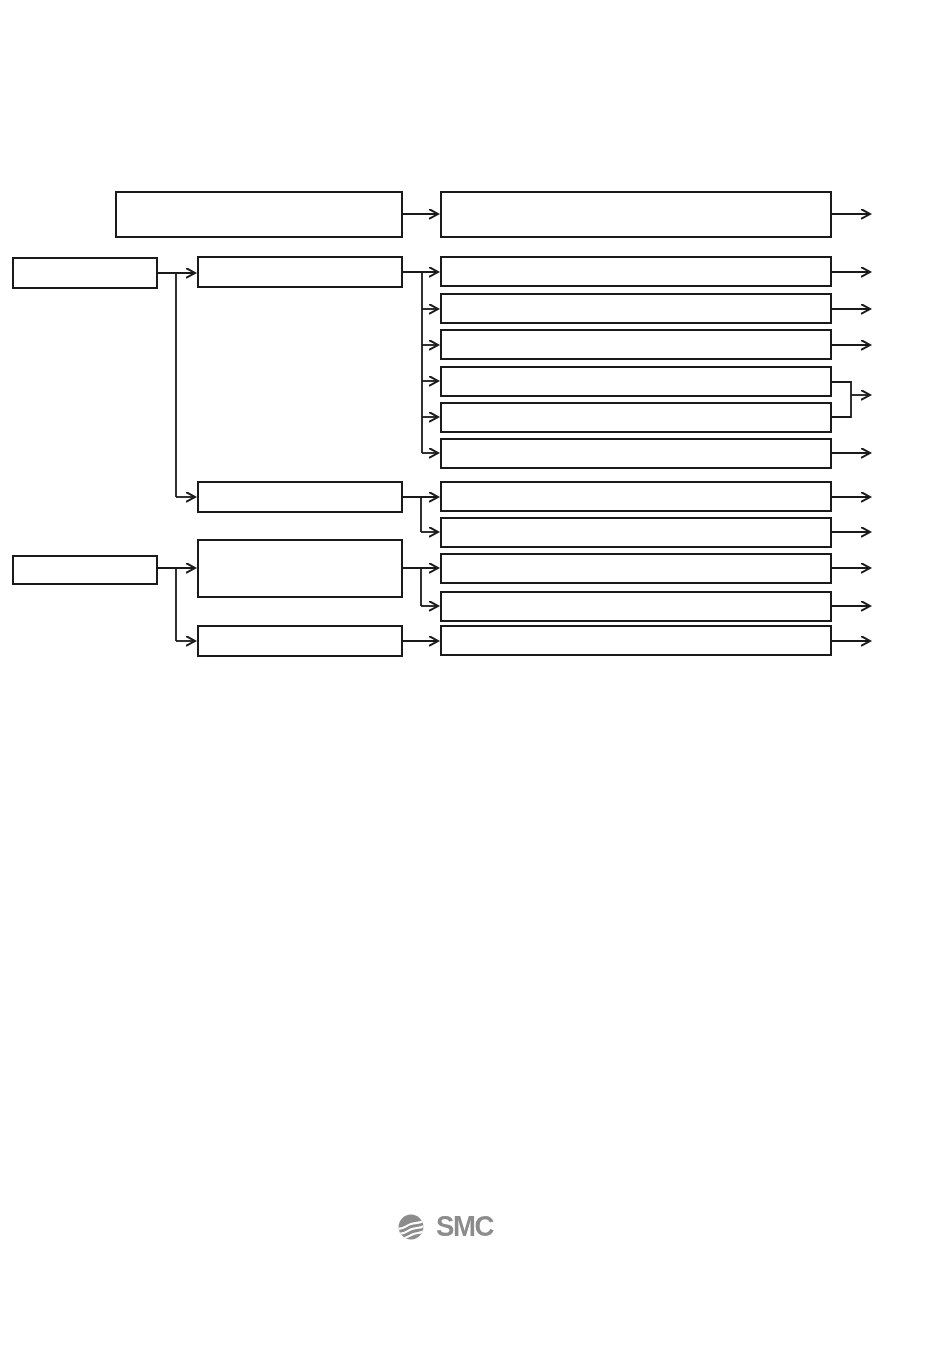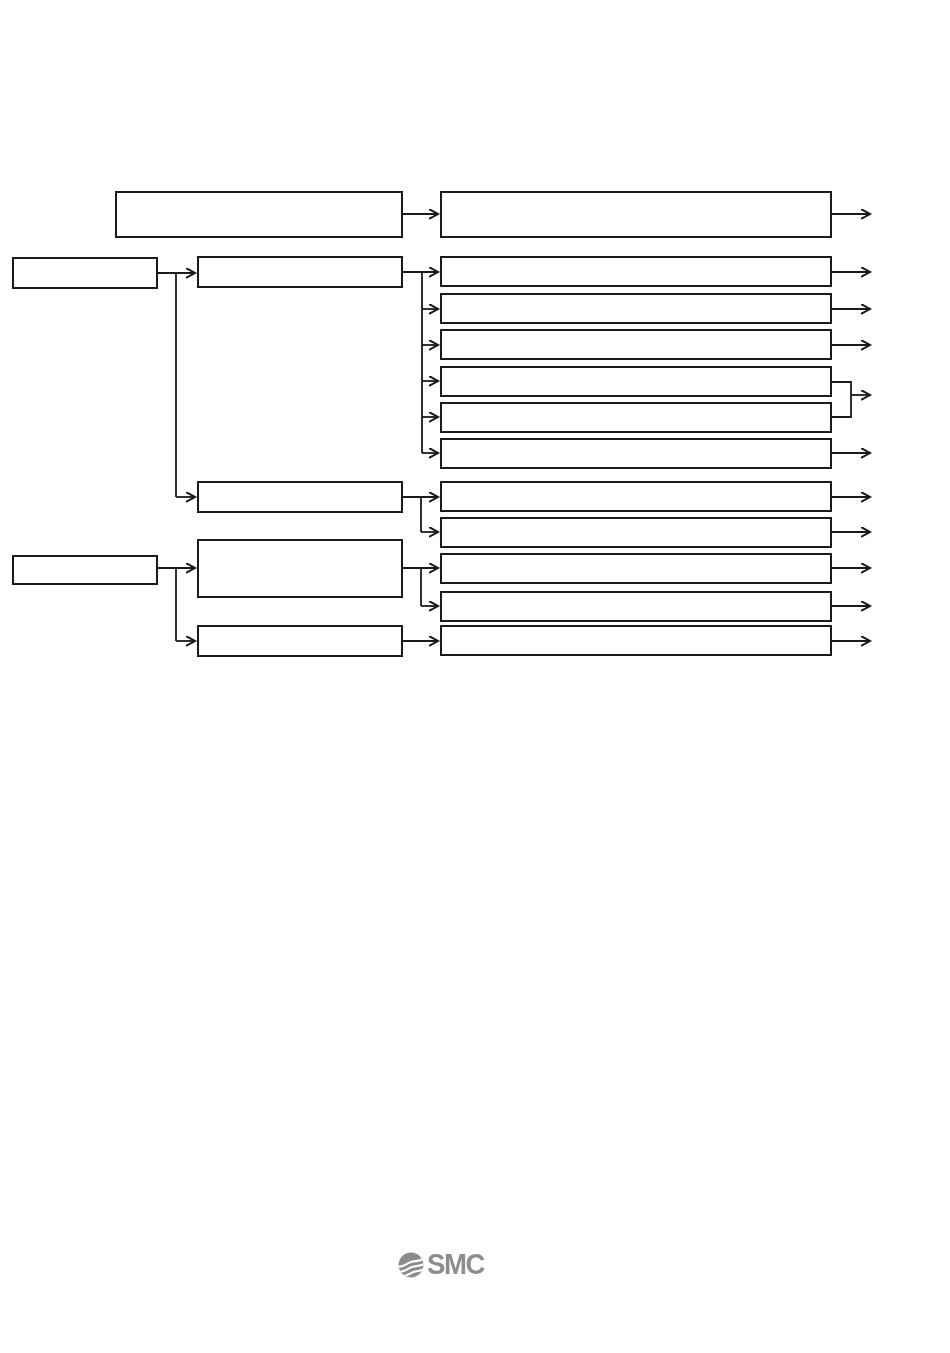--- a/index.html
+++ b/index.html
@@ -22,24 +22,24 @@
     stroke-width: 2;
   }
   .flow-line {
     fill: none;
     stroke: currentColor;
     stroke-width: 1.8;
   }
   .logo {
     position: absolute;
     left: 398px;
-    top: 1250px;
+    top: 1212px;
     display: flex;
     align-items: center;
-    gap: 3px;
+    gap: 12px;
   }
   .logo-text {
     font-weight: bold;
     font-size: 29px;
     line-height: 1;
     letter-spacing: -1.5px;
     transform: scaleX(0.95);
     transform-origin: left center;
   }
 </style>

